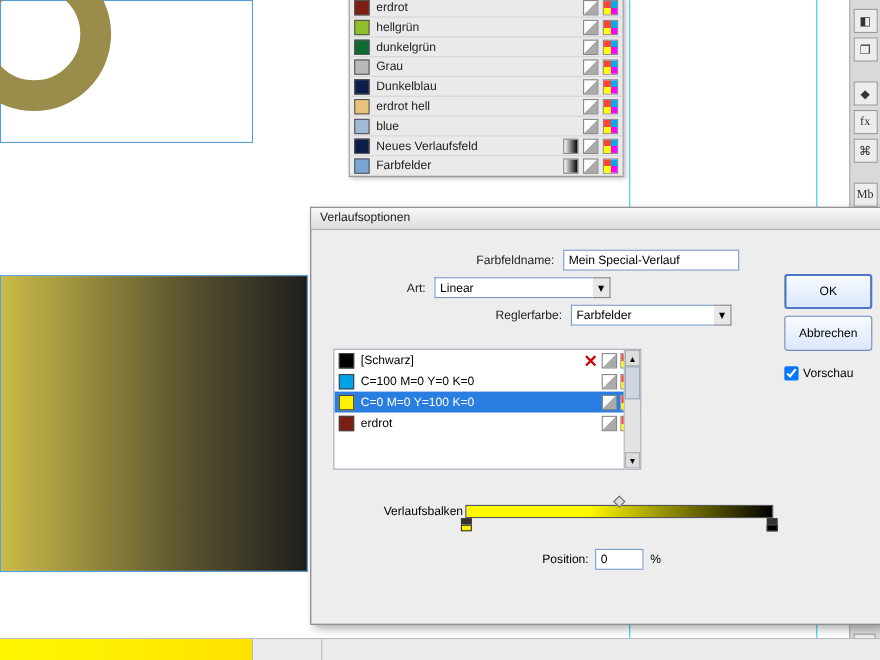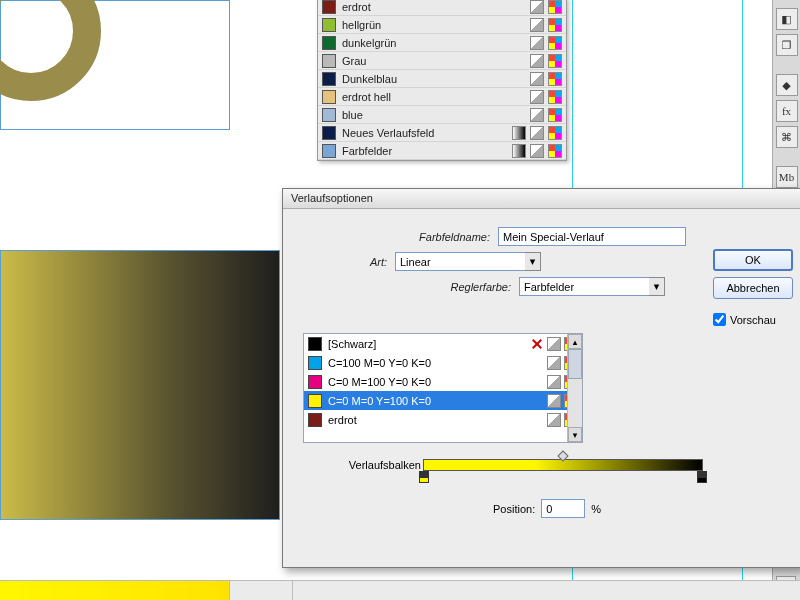--- a/index.html
+++ b/index.html
@@ -29,34 +29,34 @@
   .dock-btn { width:22px; height:22px; margin:4px auto; background:#ededed; border:1px solid #999; display:flex; align-items:center; justify-content:center; font-family:serif; color:#333; }
   .dock-sep { height:10px; }
   .dock-expand{ position:absolute; right:4px; bottom:4px; width:20px; height:20px; border:1px solid #999; background:#ededed; display:flex;align-items:center;justify-content:center;}
 
   
   .dialog { position:absolute; left:282px; top:188px; width:520px; height:380px; background:#ededed; border:1px solid #7a7a7a; box-shadow:3px 4px 8px rgba(0,0,0,.35); }
   .titlebar { height:20px; background:linear-gradient(#f7f7f7,#dcdcdc); border-bottom:1px solid #aaa; padding:3px 8px; color:#222; }
   .dlg-body { position:relative; padding:12px; height:calc(100% - 20px); }
 
   .form-row { display:flex; align-items:center; margin:6px 0; }
-  .form-label { text-align:right; padding-right:8px; color:#222;font-style:italic; }
+  .form-label { text-align:right; padding-right:8px; color:#222; }
   input[type=text], select { background:#fff; border:1px solid #7b9ac9; height:19px; padding:1px 4px; }
   .combo { display:inline-flex; align-items:center; }
   .combo span{ border:1px solid #888; border-left:0; width:16px;height:19px; display:flex;align-items:center;justify-content:center;background:#e7e7e7;}
 
   
   .btns { position:absolute; right:8px; top:40px; width:80px; display:flex; flex-direction:column; gap:6px; }
-  .btn { height:22px; border:1px solid #6e8bbf; background:linear-gradient(#f8fbff,#dbe7fb); border-radius:3px; color:#000; display:flex;align-items:center;justify-content:center;}
+  .btn { height:32px; border:1px solid #6e8bbf; background:linear-gradient(#f8fbff,#dbe7fb); border-radius:3px; color:#000; display:flex;align-items:center;justify-content:center;}
   .btn.default{ border:2px solid #4b79c4; }
   .check-row { margin-top:8px; display:flex; align-items:center; gap:4px;}
   .check-row input{ width:13px;height:13px;}
 
   
-  .clist { position:absolute; left:20px; top:124px; width:280px; height:110px; border:1px solid #9aa6b8; background:#fff; overflow:hidden;}
+  .clist { position:absolute; left:20px; top:108px; width:280px; height:110px; border:1px solid #9aa6b8; background:#fff; overflow:hidden;}
   .clist-inner{ overflow:auto; height:100%; }
   .crow { display:flex; align-items:center; height:19px; padding:0 4px; }
   .crow.selected{ background:#2a7de1; color:#fff; }
   .cchip{ width:14px;height:14px;border:1px solid #444;margin-right:6px;}
   .cname{ flex:1; }
   .crow .swatch-icons{gap:3px;}
   .crow .red-x{ width:14px;height:14px;position:relative; }
   .crow .red-x::before,.crow .red-x::after{content:"";position:absolute;left:1px;top:6px;width:12px;height:2px;background:#c00;transform:rotate(45deg);}
   .crow .red-x::after{transform:rotate(-45deg);}
   .scrollbar{position:absolute;right:0;top:0;width:15px;height:100%;background:#e3e3e3;border-left:1px solid #bbb;}
@@ -181,27 +181,27 @@
     <div class="dock-btn">Mb</div>
   </div>
 <div class="dock-expand">▸</div>
 
 <div class="dialog">
   <div class="titlebar">Verlaufsoptionen</div>
   <div class="dlg-body">
 
     <div class="form-row" style="justify-content:center">
       <div class="form-label" style="width:100px">Farbfeldname:</div>
-      <input type="text" style="width: 188px;" value="Mein Special-Verlauf">
+      <input type="text" style="width: 160px;" value="Mein Special-Verlauf">
     </div>
 
     <div class="form-row" style="">
       <div class="form-label" style="width:100px">Art:</div>
       <div class="combo">
-        <input type="text" readonly="" style="width: 130px; border-right: 0px;" value="Linear">
+        <input type="text" readonly="" style="width: 144px; border-right: 0px;" value="Linear">
         <span>▾</span>
       </div>
     </div>
 
     <div class="form-row" style="justify-content:center">
       <div class="form-label" style="width:100px">Reglerfarbe:</div>
       <div class="combo">
         <input type="text" readonly="" style="width: 130px; border-right: 0px;" value="Farbfelder">
         <span>▾</span>
       </div>
@@ -214,29 +214,20 @@
     <span class="cname">[Schwarz]</span>
     <span class="swatch-icons">
       <span class="red-x"></span>
       <span class="swatch-ico"></span>
       <span class="swatch-ico x"></span>
     </span>
           </div>
           <div class="crow">
             <span class="cchip" style="background:#00a2e8"></span>
     <span class="cname">C=100 M=0 Y=0 K=0</span>
-    <span class="swatch-icons">
-
-      <span class="swatch-ico"></span>
-      <span class="swatch-ico x"></span>
-    </span>
-          </div>
-          <div class="crow">
-            <span class="cchip" style="background:#e4007f"></span>
-    <span class="cname">C=0 M=100 Y=0 K=0</span>
     <span class="swatch-icons">
 
       <span class="swatch-ico"></span>
       <span class="swatch-ico x"></span>
     </span>
           </div>
           <div class="crow selected">
             <span class="cchip" style="background:#fff200"></span>
     <span class="cname">C=0 M=0 Y=100 K=0</span>
     <span class="swatch-icons">

